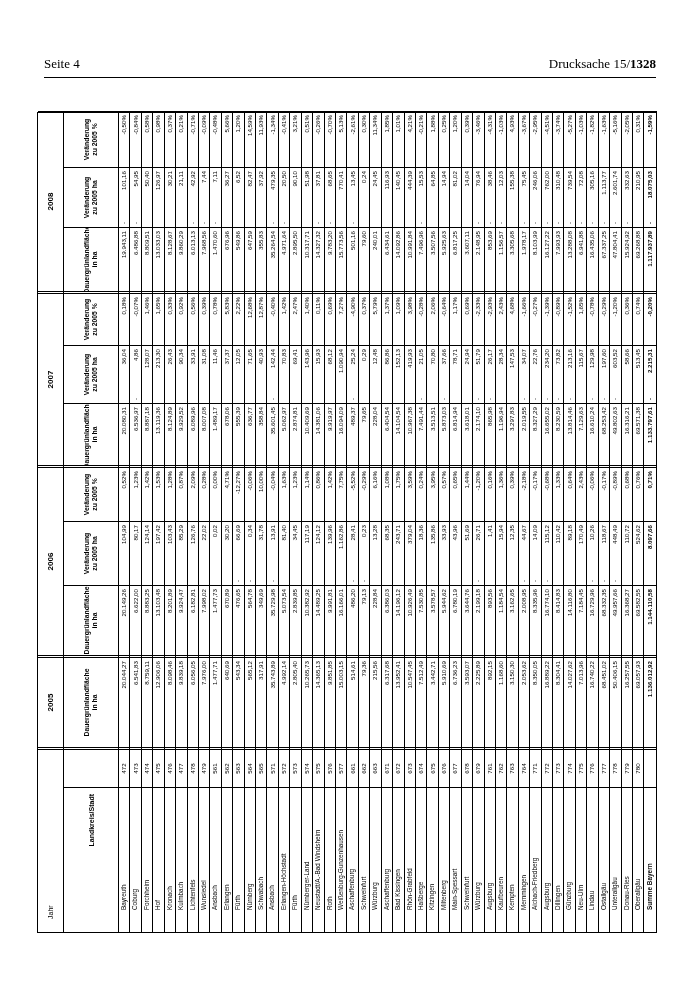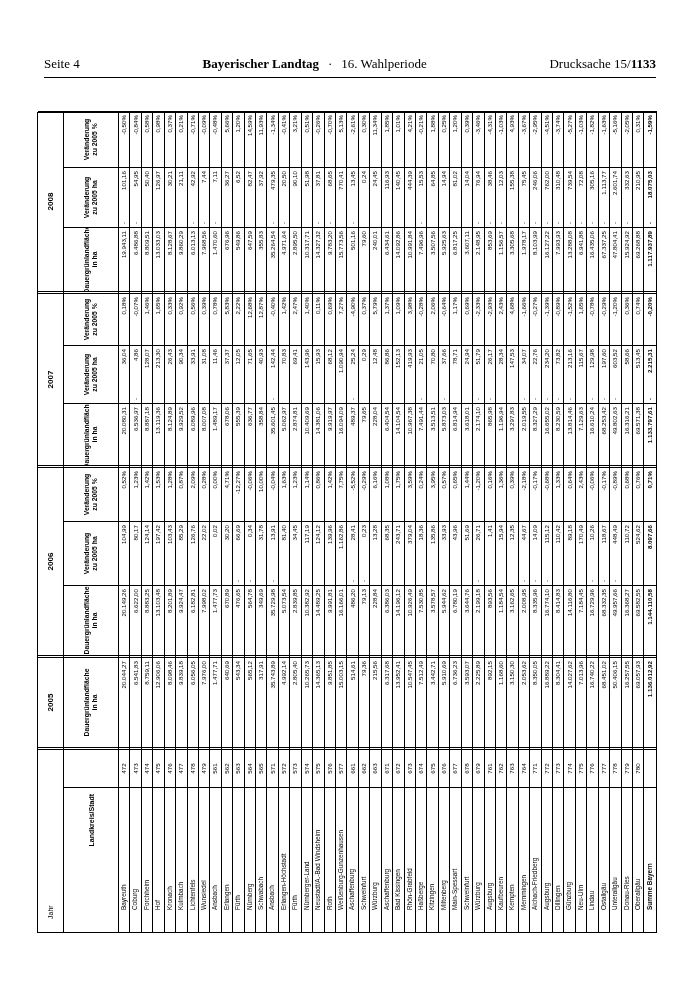--- a/index.html
+++ b/index.html
@@ -33,26 +33,21 @@
   .key{justify-content:center;}
   .num,.pct{justify-content:flex-end;padding-right:3px;}
   .minus{margin-right:auto;padding-left:3px;}
   .sumrow{font-weight:bold;}
 </style>
 </head>
 <body>
 
 <div class="doc-header">
   <span>Seite 4</span>
-  <span class="center">
-    <span class="bold">Bayerischer Landtag</span>
-    <span>·</span>
-    <span>16. Wahlperiode</span>
-  </span>
-  <span><span>Drucksache 15/</span><span class="bold">1133</span></span>
+  <span><span>Drucksache 15/</span><span class="bold">1328</span></span>
 </div>
 
 <div class="table-rot">
   <div class="grid" id="grid">
       <div class="c hdr corner grp" style="grid-area: 1 / 1 / auto / 3;">Jahr</div>
       <div class="c hdr year grp" style="grid-area: 1 / 3 / auto / 4;">2005</div>
       <div class="c hdr year grp" style="grid-area: 1 / 4 / auto / 7;">2006</div>
       <div class="c hdr year grp" style="grid-area: 1 / 7 / auto / 10;">2007</div>
       <div class="c hdr year" style="grid-area: 1 / 10 / auto / 13;">2008</div>
       <div class="c hdr rowhdr hb" style="grid-area: 2 / 1 / auto / 2;">Landkreis/Stadt</div>

